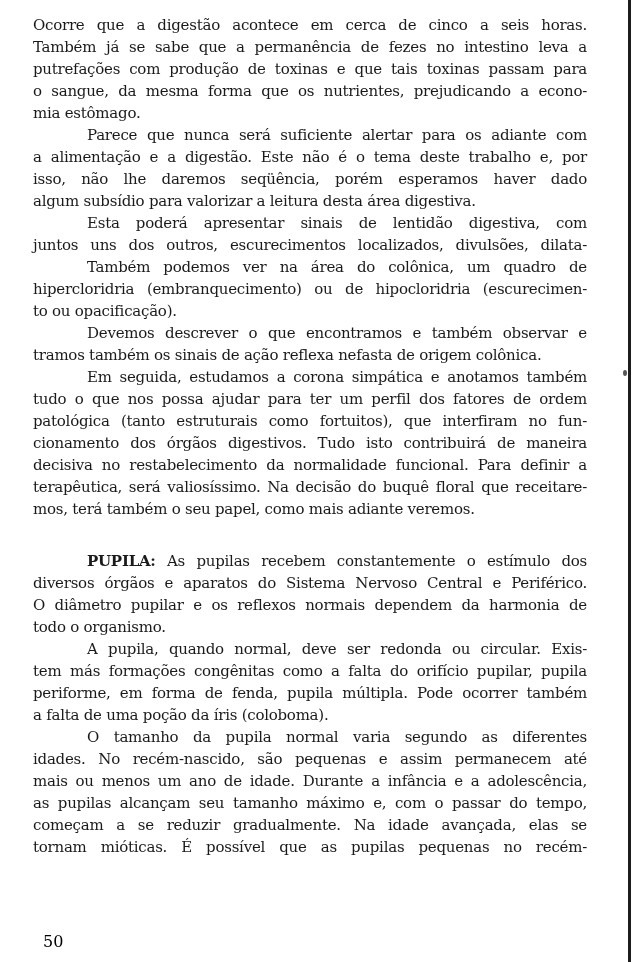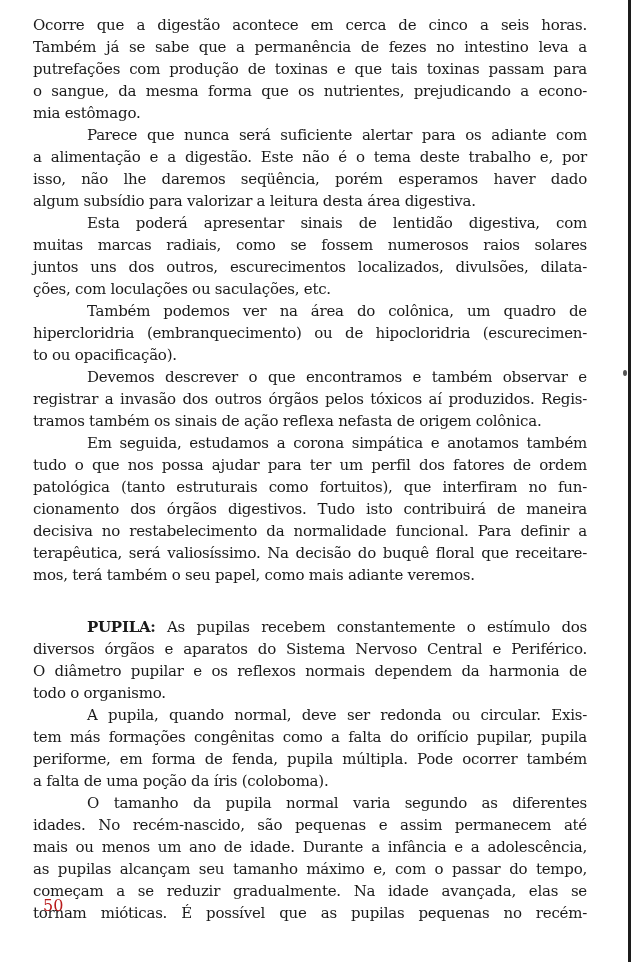--- a/index.html
+++ b/index.html
@@ -39,24 +39,24 @@
     }
     .gap {
       height: 30px;
     }
     .bold {
       font-weight: bold;
     }
     .page-number {
       position: absolute;
       left: 43px;
-      top: 896px;
+      top: 932px;
       font-size: 16px;
       font-family: "DejaVu Serif", "Liberation Serif", serif;
-      color: #b91c1c;
+      color: #000000;
     }
     .edge-bar {
       position: absolute;
       right: 1px;
       top: 0;
       width: 3px;
       height: 962px;
       background: #1c1c1c;
     }
     .speck {
@@ -77,28 +77,25 @@
       <span class="line">Ocorre que a digestão acontece em cerca de cinco a seis horas.</span>
       <span class="line">Também já se sabe que a permanência de fezes no intestino leva a</span>
       <span class="line">putrefações com produção de toxinas e que tais toxinas passam para</span>
       <span class="line">o sangue, da mesma forma que os nutrientes, prejudicando a econo-</span>
       <span class="line last">mia estômago.</span>
       <span class="line indent">Parece que nunca será suficiente alertar para os adiante com</span>
       <span class="line">a alimentação e a digestão. Este não é o tema deste trabalho e, por</span>
       <span class="line">isso, não lhe daremos seqüência, porém esperamos haver dado</span>
       <span class="line last">algum subsídio para valorizar a leitura desta área digestiva.</span>
       <span class="line indent">Esta poderá apresentar sinais de lentidão digestiva, com</span>
-      <span class="line">muitas marcas radiais, como se fossem numerosos raios solares</span>
       <span class="line">juntos uns dos outros, escurecimentos localizados, divulsões, dilata-</span>
-      <span class="line last">ções, com loculações ou saculações, etc.</span>
       <span class="line indent">Também podemos ver na área do colônica, um quadro de</span>
       <span class="line">hipercloridria (embranquecimento) ou de hipocloridria (escurecimen-</span>
       <span class="line last">to ou opacificação).</span>
       <span class="line indent">Devemos descrever o que encontramos e também observar e</span>
-      <span class="line">registrar a invasão dos outros órgãos pelos tóxicos aí produzidos. Regis-</span>
       <span class="line last">tramos também os sinais de ação reflexa nefasta de origem colônica.</span>
       <span class="line indent">Em seguida, estudamos a corona simpática e anotamos também</span>
       <span class="line">tudo o que nos possa ajudar para ter um perfil dos fatores de ordem</span>
       <span class="line">patológica (tanto estruturais como fortuitos), que interfiram no fun-</span>
       <span class="line">cionamento dos órgãos digestivos. Tudo isto contribuirá de maneira</span>
       <span class="line">decisiva no restabelecimento da normalidade funcional. Para definir a</span>
       <span class="line">terapêutica, será valiosíssimo. Na decisão do buquê floral que receitare-</span>
       <span class="line last">mos, terá também o seu papel, como mais adiante veremos.</span>
     </div>
   <div class="gap"></div>

